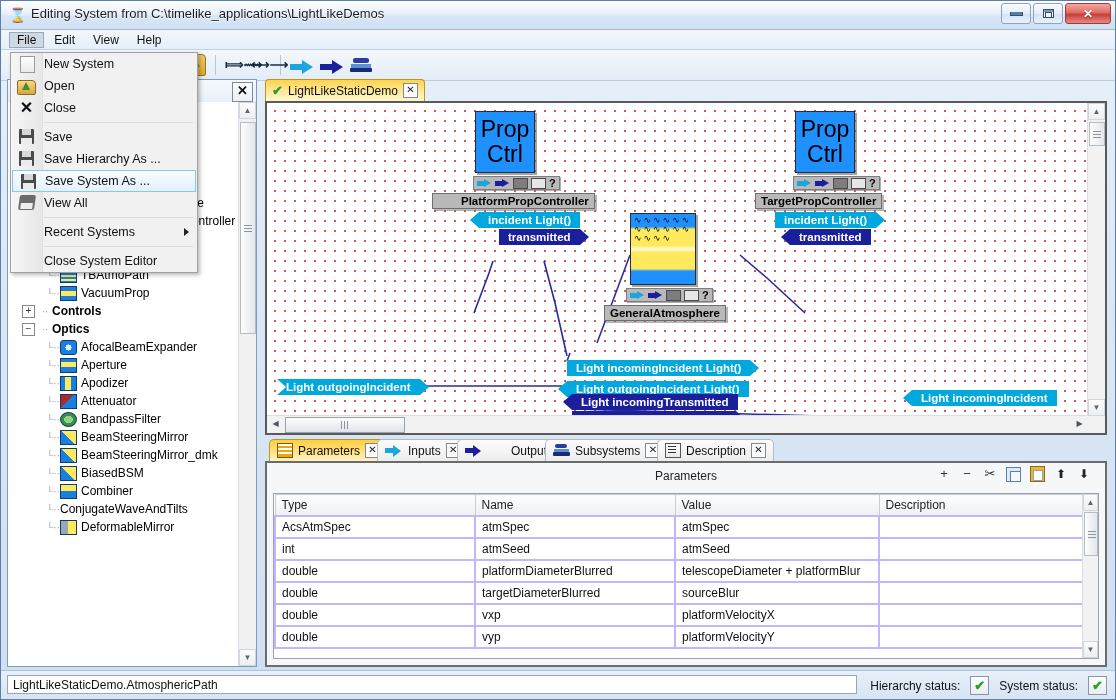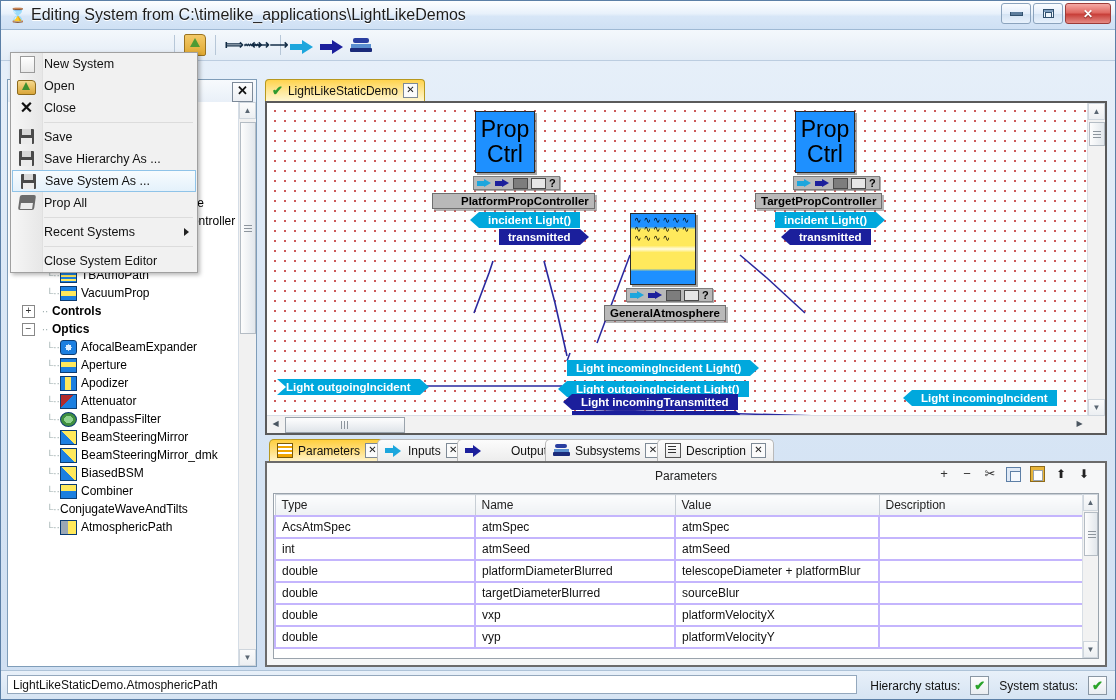--- a/index.html
+++ b/index.html
@@ -13,21 +13,21 @@
   .app{position:relative;width:1116px;height:700px;
        background:linear-gradient(180deg,#e9f1fa 0%,#dbe8f6 40%,#cfdff2 100%);
        border:1px solid #5b7fa6;box-sizing:border-box;overflow:hidden;}
 
   
   .titlebar{height:28px;position:relative;
     background:linear-gradient(180deg,#fdfeff 0%,#e8f1fb 45%,#d7e6f7 55%,#cfe0f4 100%);
     border-bottom:1px solid #9fb9d4;}
   .titlebar .tb-icon{position:absolute;left:8px;top:5px;width:16px;height:18px;
      font-size:14px;color:#8a9bb0;line-height:18px;text-align:center;}
-  .titlebar .tb-text{position:absolute;left:30px;top:5px;font-size:16px;color:#1c1c1c;
+  .titlebar .tb-text{position:absolute;left:30px;top:5px;font-size:13px;color:#1c1c1c;
      text-shadow:0 1px 0 #fff;white-space:nowrap;}
   .wbtns{position:absolute;right:4px;top:2px;display:flex;gap:2px;}
   .wbtn{width:28px;height:19px;border:1px solid #8ba3bd;border-radius:3px;
     background:linear-gradient(180deg,#fbfdff 0%,#e4eefb 50%,#d3e2f3 51%,#e7f1fc 100%);
     display:flex;align-items:center;justify-content:center;font-size:11px;color:#243b53;}
   .wbtn.close{width:44px;border:1px solid #9c3b38;
     background:linear-gradient(180deg,#f4a9a4 0%,#e06a63 45%,#c8403a 55%,#e58b85 100%);
     color:#fff;font-weight:bold;font-size:12px;text-shadow:0 1px 1px #7a1d19;}
   .minglyph{width:11px;height:3px;border:1px solid #31506e;border-top:none;background:#5c7c9c;}
   .maxglyph{width:11px;height:9px;border:1px solid #31506e;box-sizing:border-box;
@@ -253,20 +253,26 @@
           <span class="maxglyph">
             <i></i>
           </span>
         </div>
       <div class="wbtn close">
           <span>✕</span>
         </div>
     </div>
   </div>
 
+  <div class="menubar">
+    <div class="mi active">File</div>
+    <div class="mi">Edit</div>
+    <div class="mi">View</div>
+    <div class="mi">Help</div>
+  </div>
 
   <div class="toolbar">
     <div class="tbgroup" style="left:170px;">
       <div class="tsep"></div>
       <div class="ticon ic-folderup"></div>
       <div class="tsep"></div>
       <div class="ticon ic-arrows">⟾⟿</div>
       <div class="ticon ic-arrows">⟷⟶</div>
       <div class="tsep"></div>
       <div class="ic-bluearrow">
@@ -426,21 +432,21 @@
           </div>
           <div class="trow">
             <span class="tindent" style="width: 36px;"></span>
             <span class="tdots">└··</span>
             <span class="tlabel">ConjugateWaveAndTilts</span>
           </div>
           <div class="trow">
             <span class="tindent" style="width: 36px;"></span>
             <span class="tdots">└··</span>
             <span class="ticon16 ti-defm"></span>
-            <span class="tlabel">AtmosphericPath</span>
+            <span class="tlabel">DeformableMirror</span>
           </div>
         </div>
     </div>
     <div class="vscroll">
       <div class="vsbtn">▲</div>
       <div class="vsthumb" style="top:20px;height:210px;">
           <span class="grip"></span>
         </div>
       <div class="vsbtn" style="position:absolute;bottom:0;left:0;">▼</div>
     </div>
@@ -483,21 +489,21 @@
         <div class="mrow sel">
           <span class="micon">
             <span class="mi-save" style="display: block;"></span>
           </span>
           <span>Save System As ...</span>
         </div>
         <div class="mrow">
           <span class="micon">
             <span class="mi-saveall" style="display: block;"></span>
           </span>
-          <span>Prop All</span>
+          <span>View All</span>
         </div>
         <div class="msep"></div>
         <div class="mrow">
           <span>Recent Systems</span>
           <span class="submenu-arrow"></span>
         </div>
         <div class="msep"></div>
         <div class="mrow">
           <span>Close System Editor</span>
         </div>

